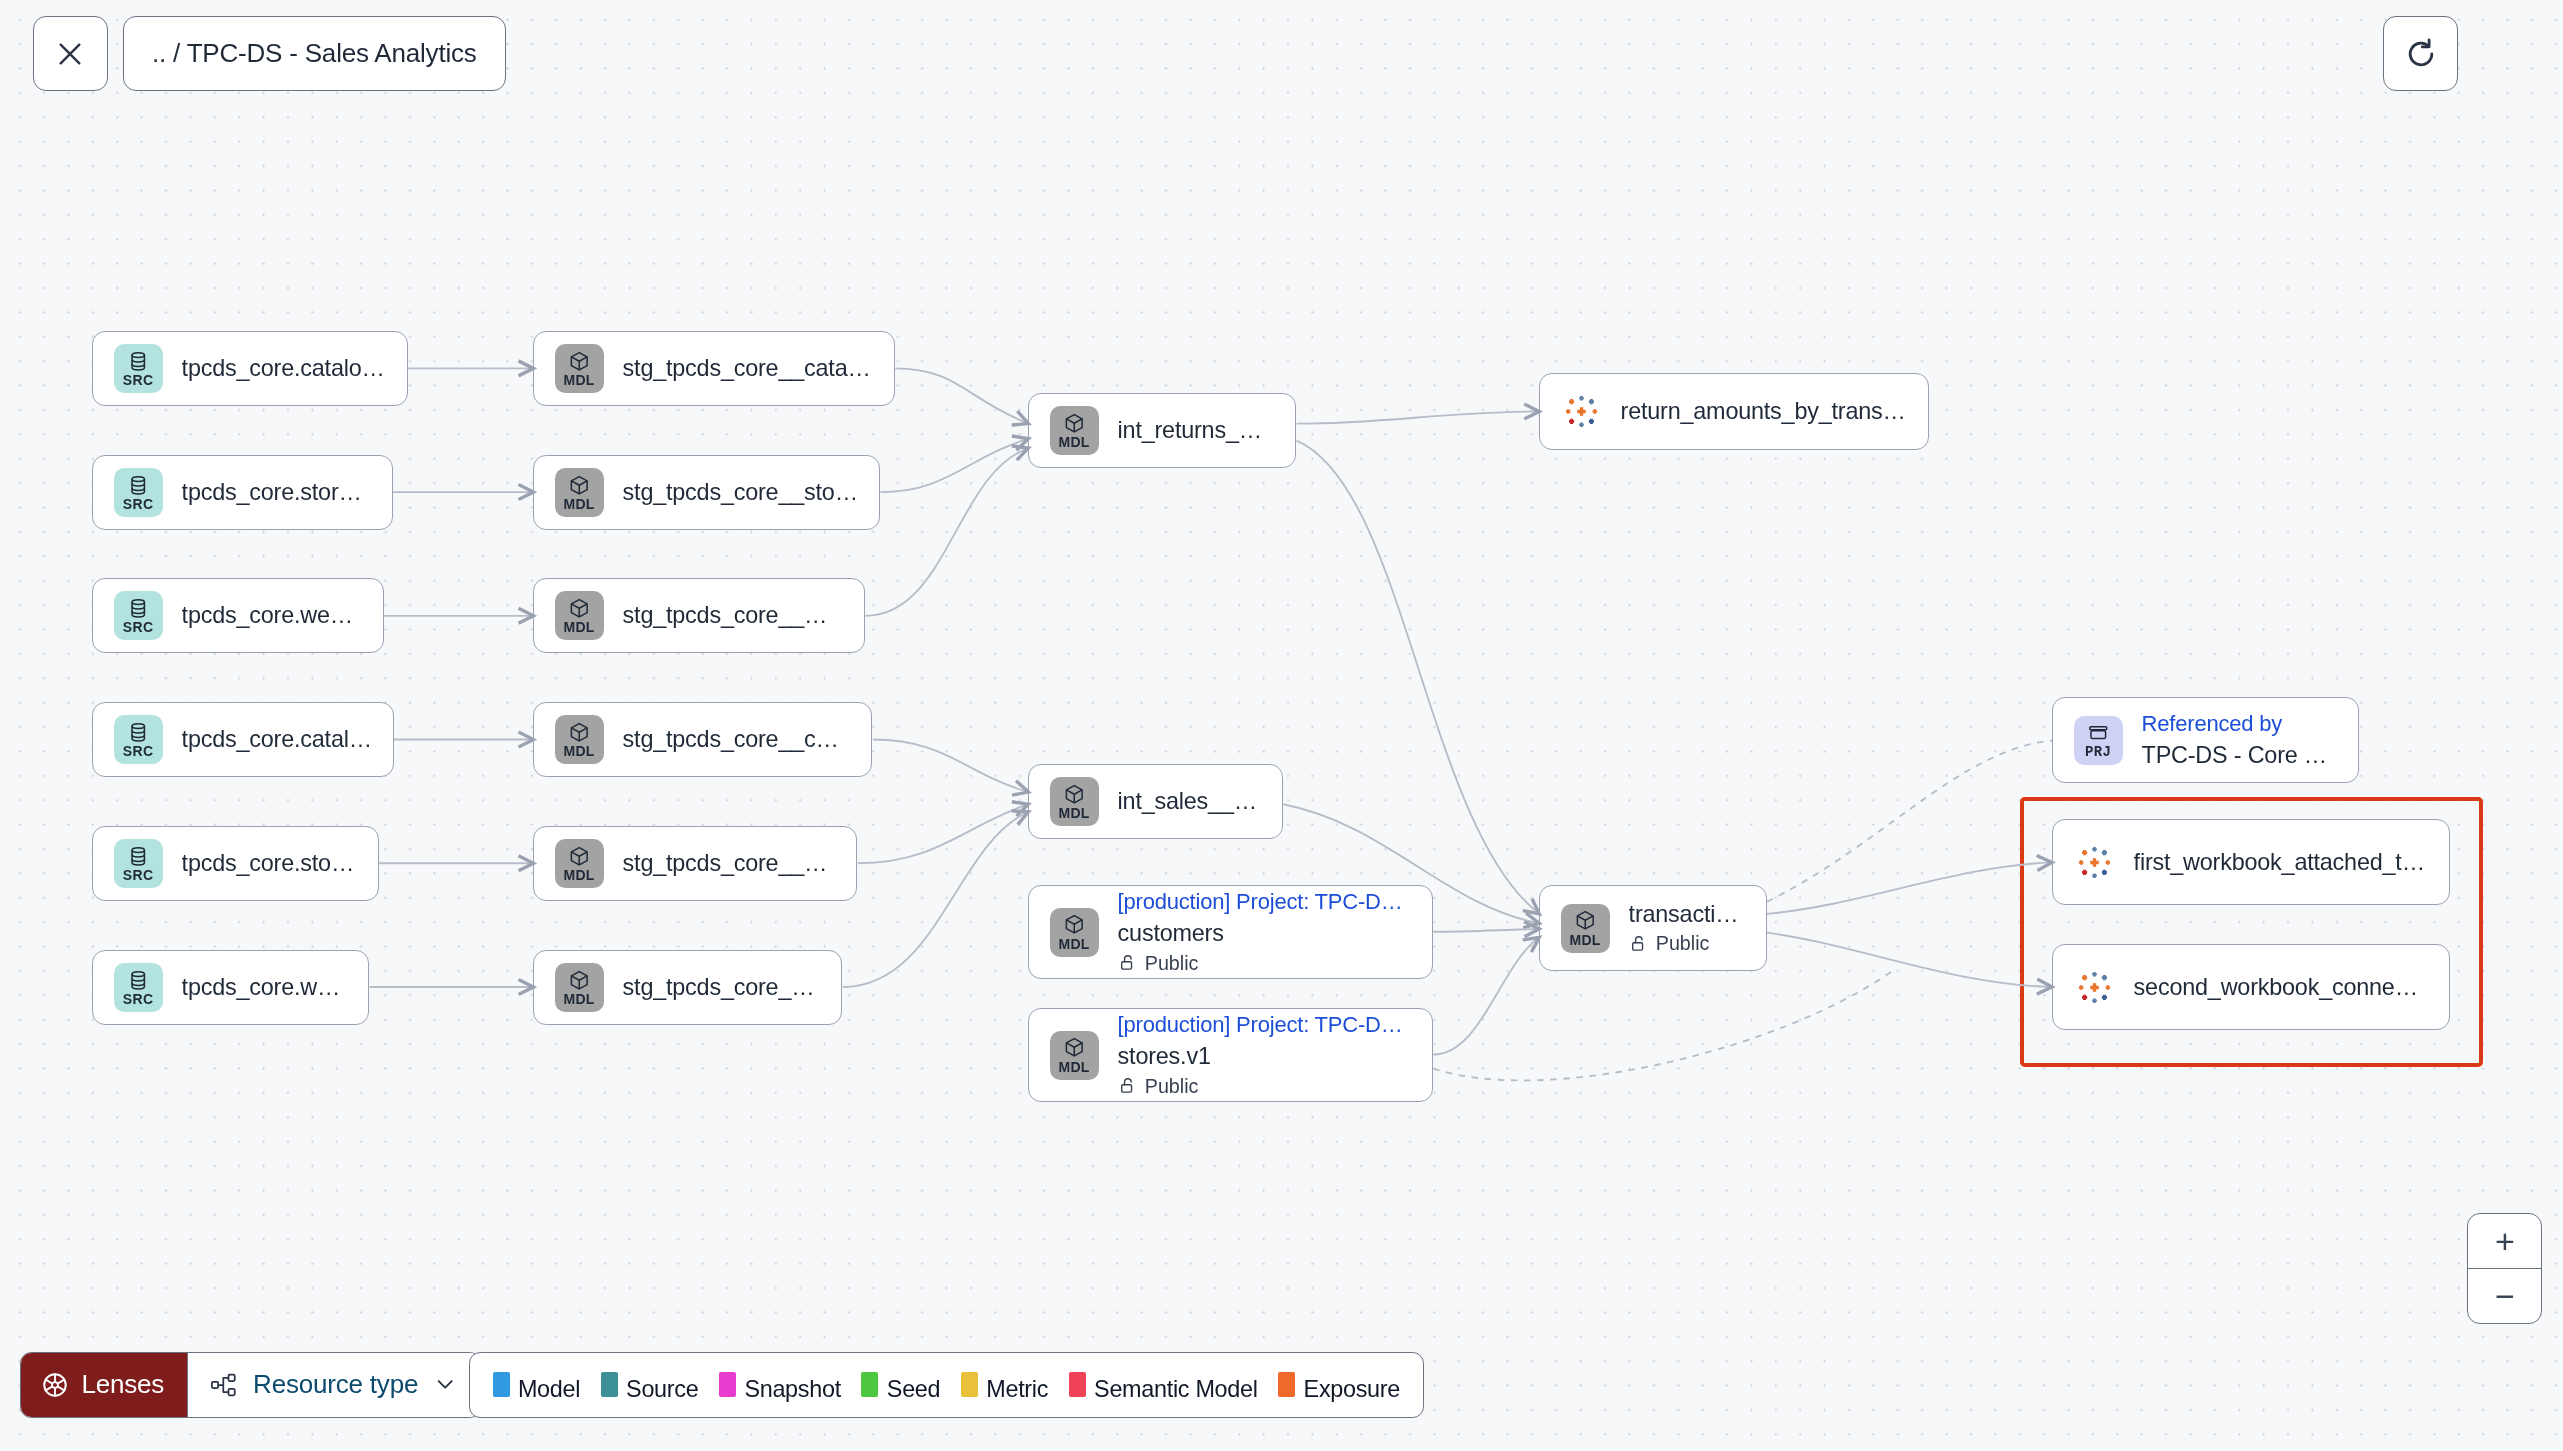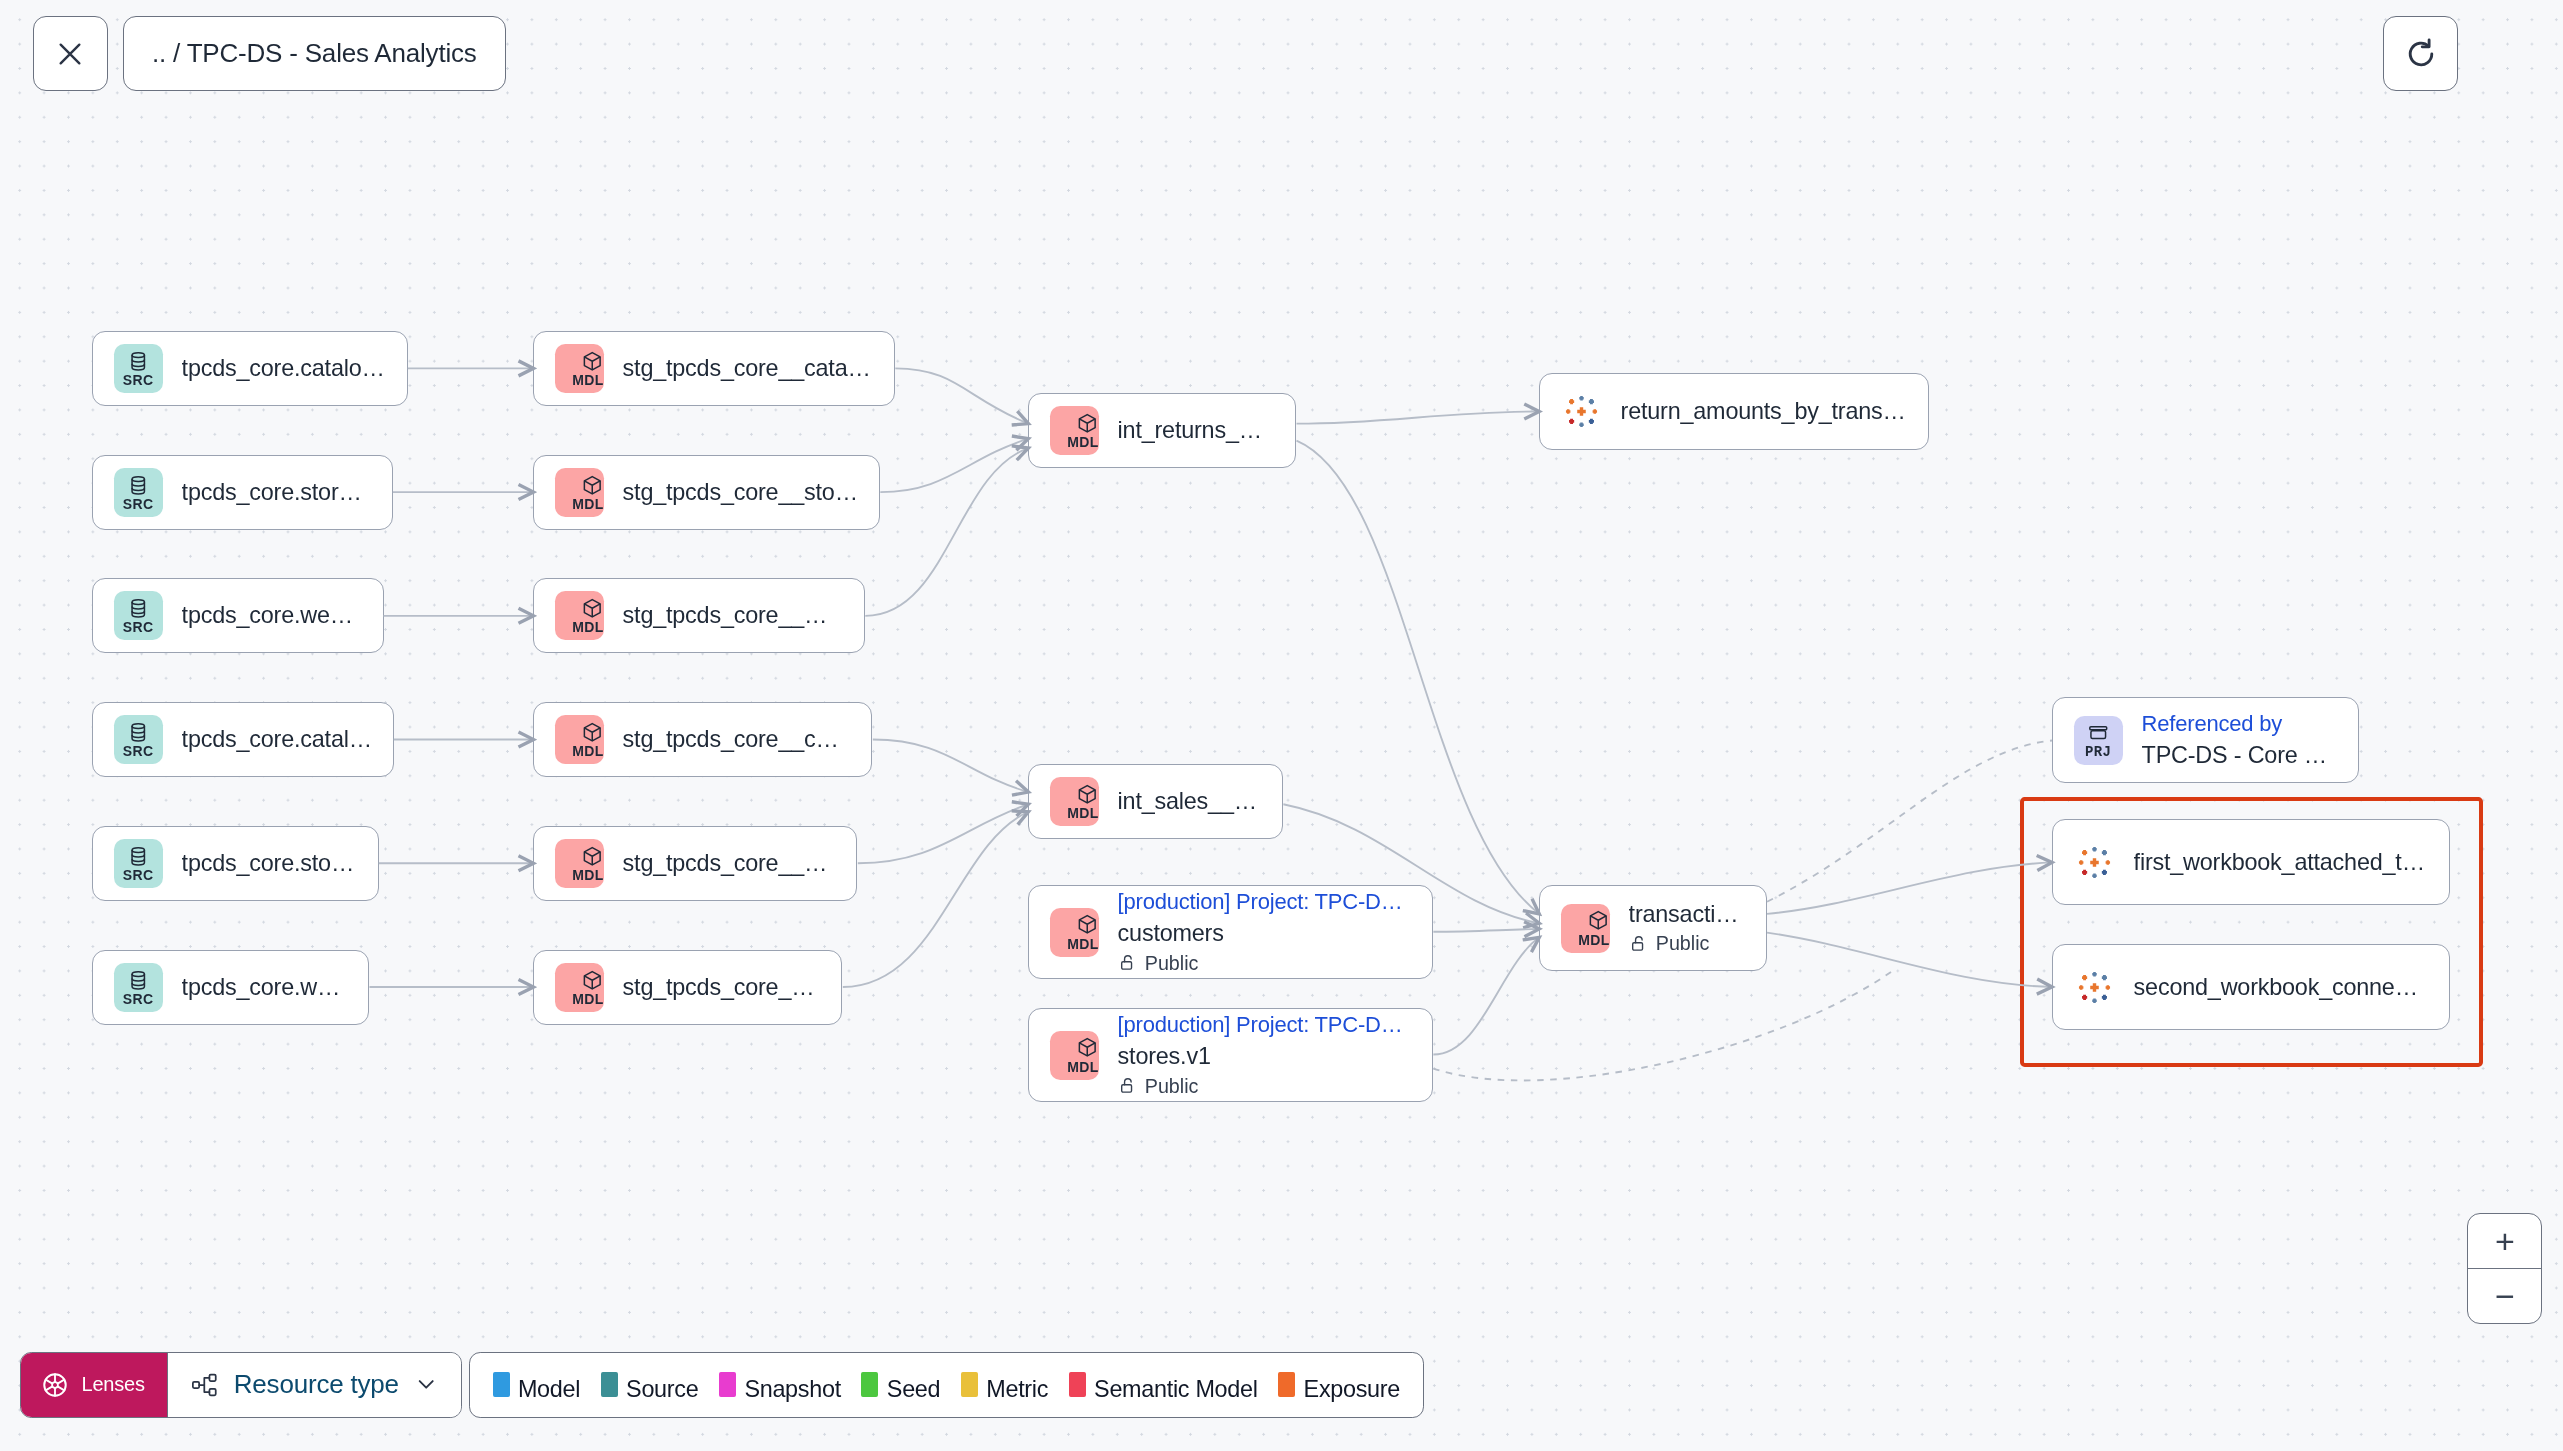--- a/index.html
+++ b/index.html
@@ -68,21 +68,21 @@
     cursor: pointer;
   }
   .badge {
     width: 49px; height: 49px; border-radius: 10.3px;
     display: flex; flex-direction: column;
     align-items: center; justify-content: center;
     flex: none;
     gap: 0.9px;
   }
   .badge-src { background: #b3e3de; text-align: right; }
-  .badge-mdl { background: #fca5a5; align-items: flex-end; }
+  .badge-mdl { background: #a3a3a3; }
   .badge-prj { background: #cfd2f5; font-family: Liberation Mono, monospace; }
   .badge-text {
     font-size: 14px; font-weight: 600; color: #1f2937;
     letter-spacing: 0.3px; line-height: 1;
   }
   .node-label {
     font-size: 23.4px; color: #1f2937; letter-spacing: -0.2px;
     white-space: nowrap; overflow: hidden; text-overflow: ellipsis;
   }
   .node-stack { display: flex; flex-direction: column; gap: 4.7px; min-width: 0; }
@@ -107,24 +107,24 @@
   #bottombar { position: absolute; left: 0; bottom: 0; width: 2563px; height: 120px; z-index: 40; }
   #lenses-pill {
     position: absolute; left: 19.7px; top: 20.6px; height: 66px;
     display: flex; align-items: stretch;
     border-radius: 11.2px;
     border: 1.5px solid #6b7280;
     overflow: hidden;
     background: #fff;
   }
   #lenses-btn {
-    background: #be185d; color: #ffffff;
+    background: #7f1d1d; color: #ffffff;
     display: flex; align-items: center; gap: 12.2px;
     padding: 0 22.5px 0 20.6px;
-    font-size: 20px; letter-spacing: -0.2px;
+    font-size: 26px; letter-spacing: -0.2px;
     cursor: pointer;
   }
   #resource-type-btn {
     background: #ffffff; color: #0c4a6e;
     display: flex; align-items: center; gap: 15px;
     padding: 0 22.5px;
     font-size: 26px; letter-spacing: -0.2px;
     cursor: pointer;
     border-left: 1.5px solid #6b7280;
   }

